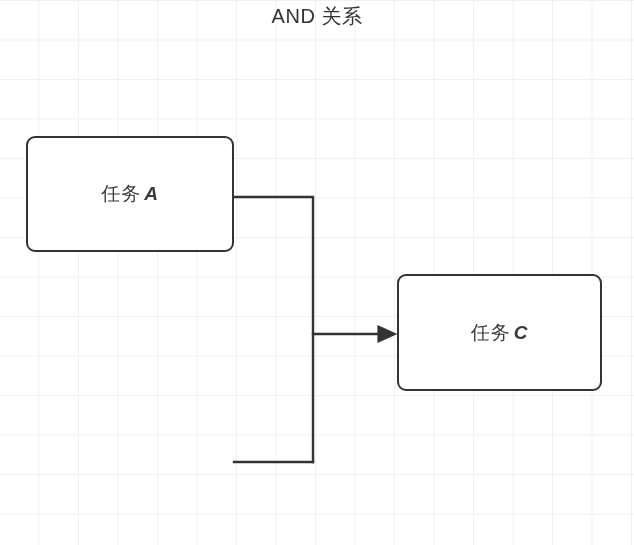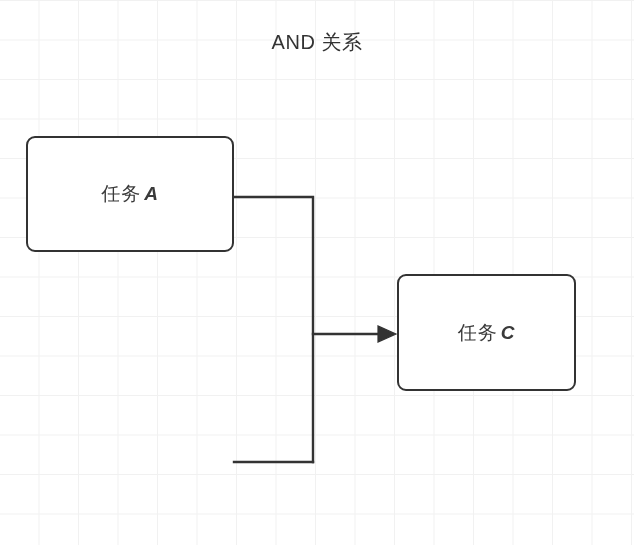--- a/index.html
+++ b/index.html
@@ -18,21 +18,21 @@
     background-color: #ffffff;
     background-image:
       linear-gradient(to right, #f1f1f1 1px, transparent 1px),
       linear-gradient(to bottom, #f1f1f1 1px, transparent 1px);
     background-size: 39.5px 39.5px;
     background-position: -1px 0px;
   }
   .diagram-title {
     position: absolute;
     left: 0;
-    top: 29px;
+    top: 3px;
     width: 634px;
     text-align: center;
     font-size: 20px;
     line-height: 26px;
     color: #333333;
     letter-spacing: 0.5px;
     white-space: pre;
   }
   .node {
     position: absolute;
@@ -50,21 +50,21 @@
     letter-spacing: 1px;
     white-space: pre;
   }
   .node-label .tag {
     font-style: italic;
     font-weight: bold;
     padding-left: 3px;
   }
   #node-a  { left: 26px;  top: 136px; width: 208px; height: 116px; }
   #node-b  { left: 26px;  top: 402px; width: 208px; height: 119px; }
-  #node-c  { left: 397px; top: 274px; width: 179px; height: 117px; }
+  #node-c  { left: 397px; top: 274px; width: 205px; height: 117px; }
   #edges {
     position: absolute;
     left: 0;
     top: 0;
     width: 634px;
     height: 545px;
     pointer-events: none;
   }
 </style>
 </head>

